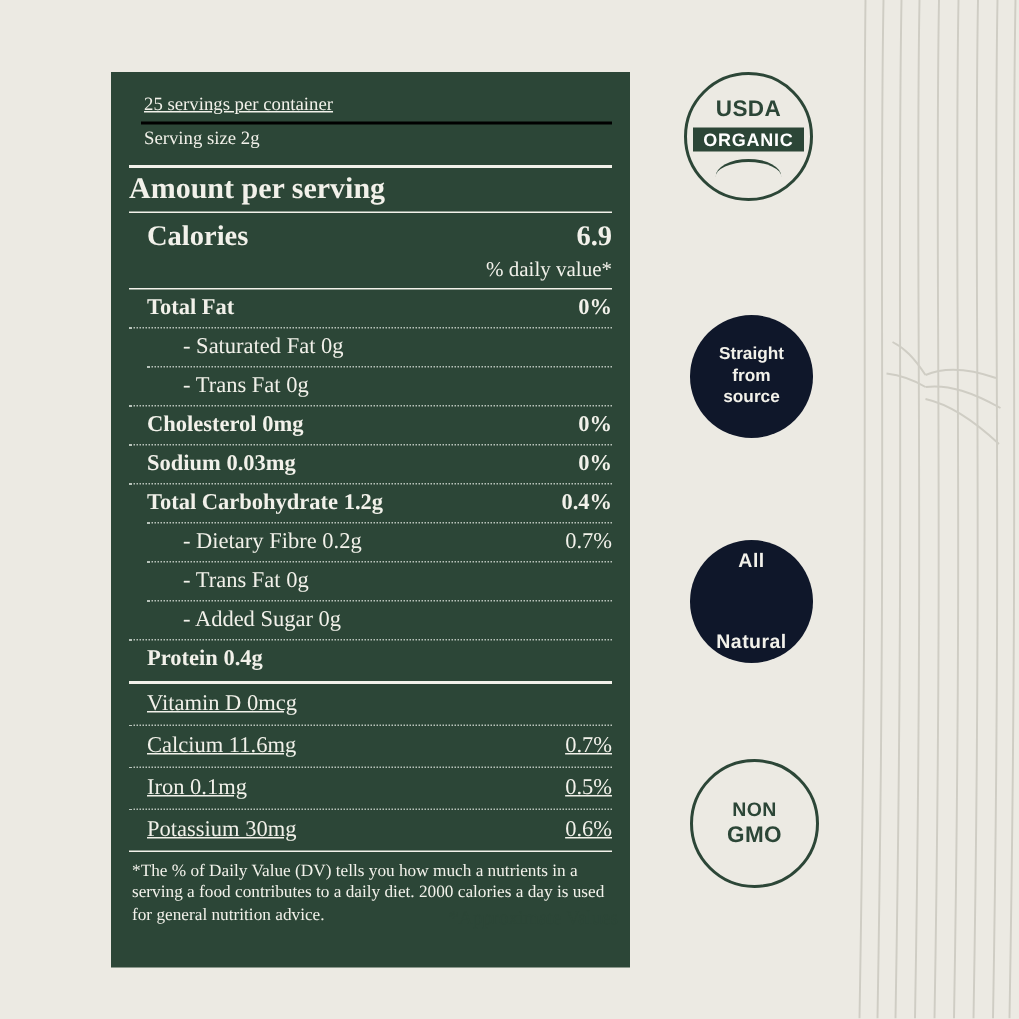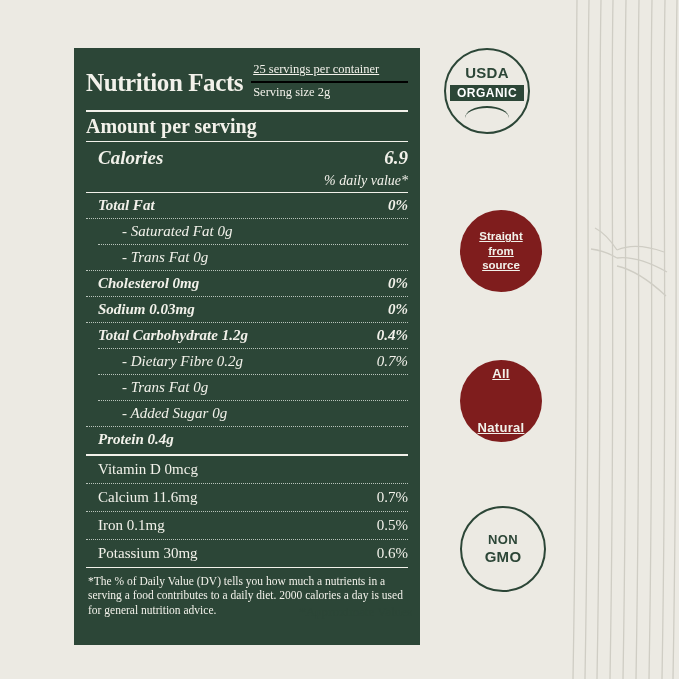--- a/index.html
+++ b/index.html
@@ -91,21 +91,20 @@
     font-weight: bold;
     padding: 3px 12px 3px 12px;
   }
 
   .row {
     display: flex;
     justify-content: space-between;
     align-items: center;
     padding: 4px 12px 4px 24px;
     font-size: 15px;
-    font-style: italic;
   }
   .row.bold {
     font-weight: bold;
   }
   .row.big {
     font-size: 19px;
     font-weight: bold;
     padding-top: 5px;
     padding-bottom: 3px;
   }
@@ -121,20 +120,21 @@
   }
   .row .val {
     white-space: nowrap;
   }
   .vit-row {
     display: flex;
     justify-content: space-between;
     align-items: flex-end;
     padding: 5px 12px 5px 24px;
     font-size: 15px;
+    text-decoration: underline;
   }
 
   .footnote {
     font-size: 11.5px;
     line-height: 1.25;
     padding: 6px 14px 28px 14px;
   }
 
   .approx {
     position: absolute;
@@ -155,23 +155,22 @@
     height: 82px;
     border-radius: 50%;
     display: flex;
     flex-direction: column;
     align-items: center;
     justify-content: center;
     text-align: center;
     font-family: "Liberation Sans", sans-serif;
   }
   .badge.filled {
-    background: #7f1d1d;
+    background: #0f172a;
     color: #f2f1ea;
-    text-decoration: underline;
   }
   .badge.outline {
     border: 2.5px solid #2c4637;
     background: transparent;
     color: #2c4637;
   }
   .badge-line {
     font-size: 13px;
     font-weight: bold;
     letter-spacing: 0.3px;
@@ -195,21 +194,21 @@
     padding: 1px 7px;
     margin-top: 2px;
   }
   .arc {
     width: 44px;
     height: 10px;
     border-top: 2.5px solid #2c4637;
     border-radius: 50% / 100% 100% 0 0;
     margin-top: 5px;
   }
-  #badge-usda { left: 444px; top: 48px; }
+  #badge-usda { left: 456px; top: 48px; }
   #badge-straight { left: 460px; top: 210px; }
   #badge-natural { left: 460px; top: 360px; gap: 38px; }
   #badge-nongmo { left: 460px; top: 506px; }
 </style>
 </head>
 <body>
 
 <svg class="stalks" viewBox="0 0 110 679" preserveAspectRatio="none">
   <g stroke="#cfcdc4" stroke-width="1.3" fill="none">
     <path d="M8 0 C6 170, 10 330, 4 679"></path>
@@ -227,21 +226,20 @@
     <path d="M48 258 C64 256, 80 262, 98 272"></path>
     <path d="M48 266 C66 270, 82 282, 97 296"></path>
     <path d="M48 250 C40 238, 34 232, 26 228"></path>
     <path d="M48 258 C38 252, 30 250, 22 249"></path>
   </g>
 </svg>
 
 <div class="panel">
 
   <div class="panel-top">
-    <div class="nf-title">Nutrition Facts</div>
     <div class="serving-col">
       <div class="serving-line top">25 servings per container</div>
       <div class="serving-line">Serving size 2g</div>
     </div>
   </div>
 
   <div class="rule-thick"></div>
   <div class="amount-line">Amount per serving</div>
   <div class="rule-thin"></div>
 

